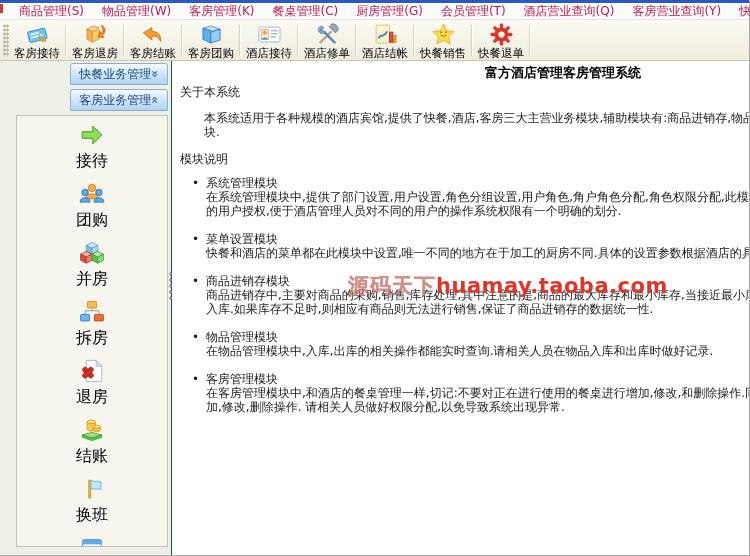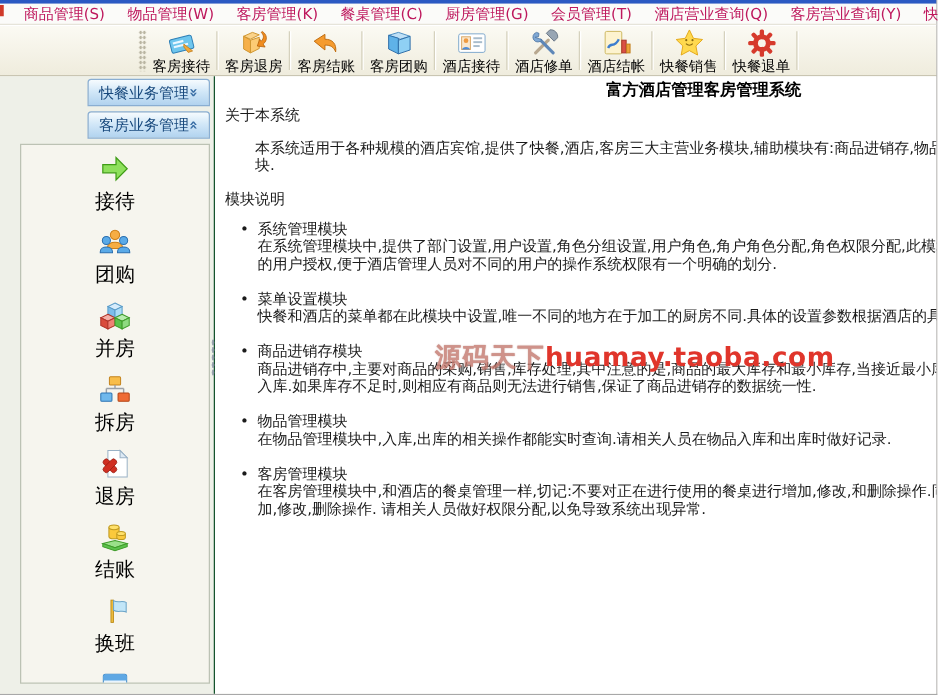--- a/index.html
+++ b/index.html
@@ -15,21 +15,21 @@
   .edge-mark{position:absolute;left:0;top:4px;width:3px;height:9px;background:#d03a2a;}
   .menu-bar{
     flex:0 0 16px;height:16px;background:#fbfbf9;display:flex;align-items:flex-end;
     font-size:12px;color:#be185d;padding-left:10px;border-bottom:1px solid #e6e4da;
   }
   .menu-item{padding:0 9px;line-height:16px;white-space:nowrap;cursor:default;}
   
   .toolbar{
     flex:0 0 39px;height:39px;display:flex;align-items:stretch;
     background:linear-gradient(#fbfaf3,#efecdd);
-    border-top:1px solid #fff;border-bottom:1px solid #c9c5b2;padding-left:2px;justify-content:center;
+    border-top:1px solid #fff;border-bottom:1px solid #c9c5b2;padding-left:2px;
   }
   .tb-grip{width:6px;margin:3px 2px 3px 1px;
     background-image:radial-gradient(#b9b5a2 1px,transparent 1.3px);
     background-size:3px 4px;cursor:grab;}
   .tb-btn{
     position:relative;width:52px;margin-right:6px;display:flex;flex-direction:column;
     align-items:center;justify-content:flex-start;padding-top:1px;cursor:pointer;
   }
   .tb-btn::after{
     content:"";position:absolute;right:-4px;top:4px;bottom:4px;width:0;

